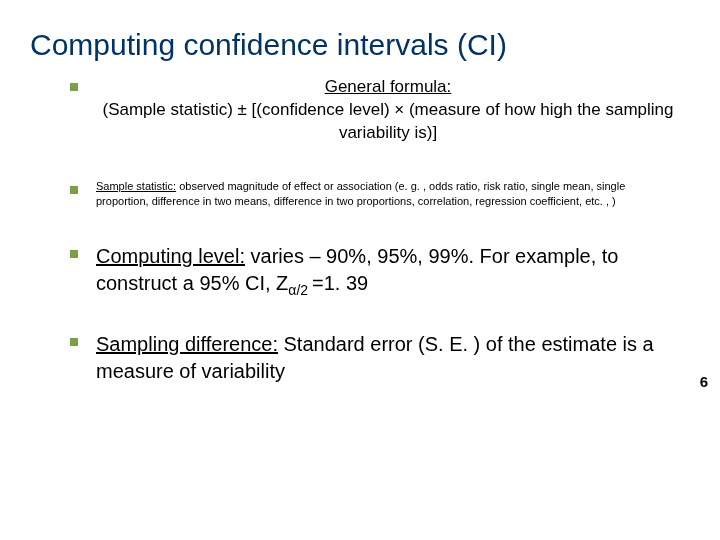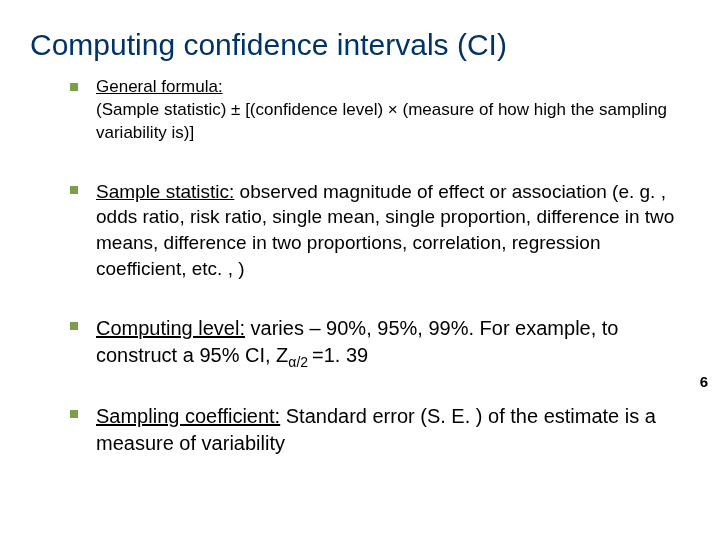--- a/index.html
+++ b/index.html
@@ -38,22 +38,22 @@
   }
   ul.bullets > li::before {
     content: "";
     position: absolute;
     left: 0;
     top: 7px;
     width: 8px;
     height: 8px;
     background: #7b9e4a;
   }
-  .b0 { font-size: 17px; }
-  .b1 { font-size: 19px; }
+  .b0 { font-size: 17px; text-align: center; }
+  .b1 { font-size: 11px; }
   .b2 { font-size: 20px; }
   .b3 { font-size: 20px; margin-bottom: 0 !important; }
   .u { text-decoration: underline; }
   .sub { font-size: 0.7em; vertical-align: sub; line-height: 0; }
   .page-num {
     position: absolute;
     right: 12px;
     bottom: 10px;
     font-size: 15px;
     font-weight: bold;
@@ -75,19 +75,19 @@
 
     <li class="b1">
       <span class="u">Sample statistic:</span><span> observed magnitude of effect or association (e. g. , odds ratio, risk ratio, single mean, single proportion, difference in two means, difference in two proportions, correlation, regression coefficient, etc. , )</span>
     </li>
 
     <li class="b2">
       <span class="u">Computing level:</span><span> varies – 90%, 95%, 99%.  For example, to construct a  95% CI, Z</span><span class="sub">α/2 </span><span>=1. 39</span>
     </li>
 
     <li class="b3">
-      <span class="u">Sampling coefficient:</span><span> Standard error (S. E. ) of the estimate is a measure of variability</span>
+      <span class="u">Sampling difference:</span><span> Standard error (S. E. ) of the estimate is a measure of variability</span>
     </li>
 
   </ul>
 
   <div class="page-num">6</div>
 </div>
 
 </body></html>

